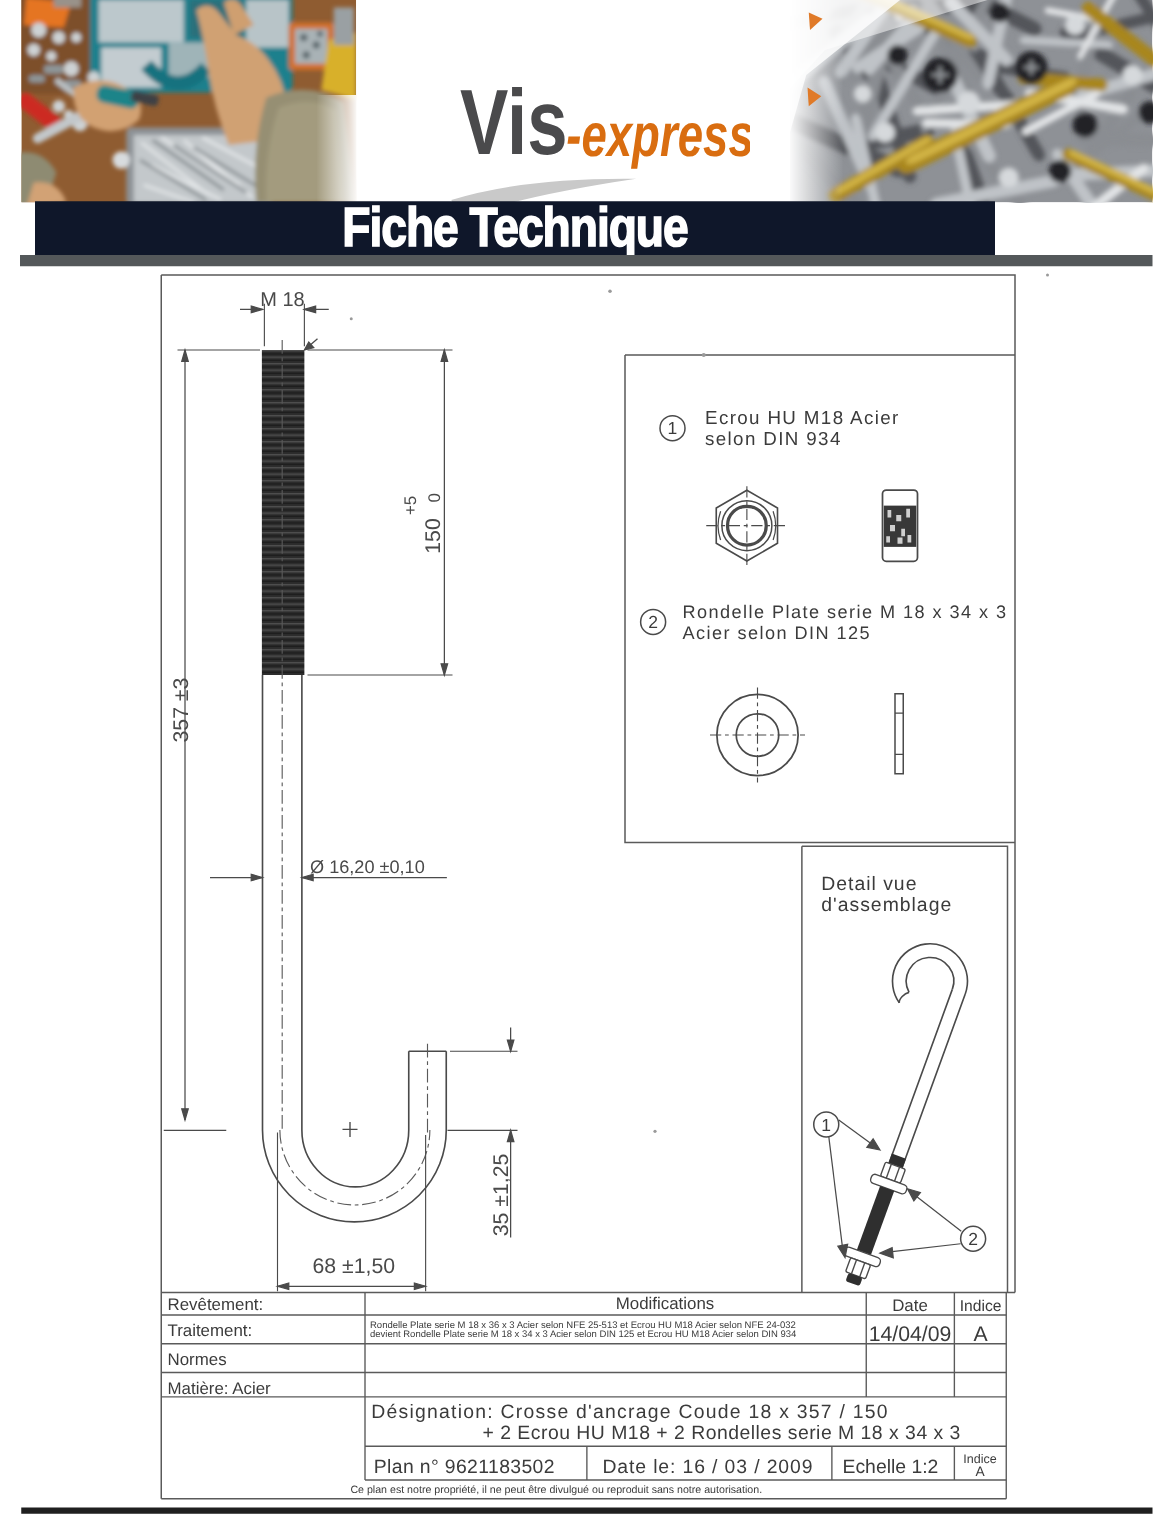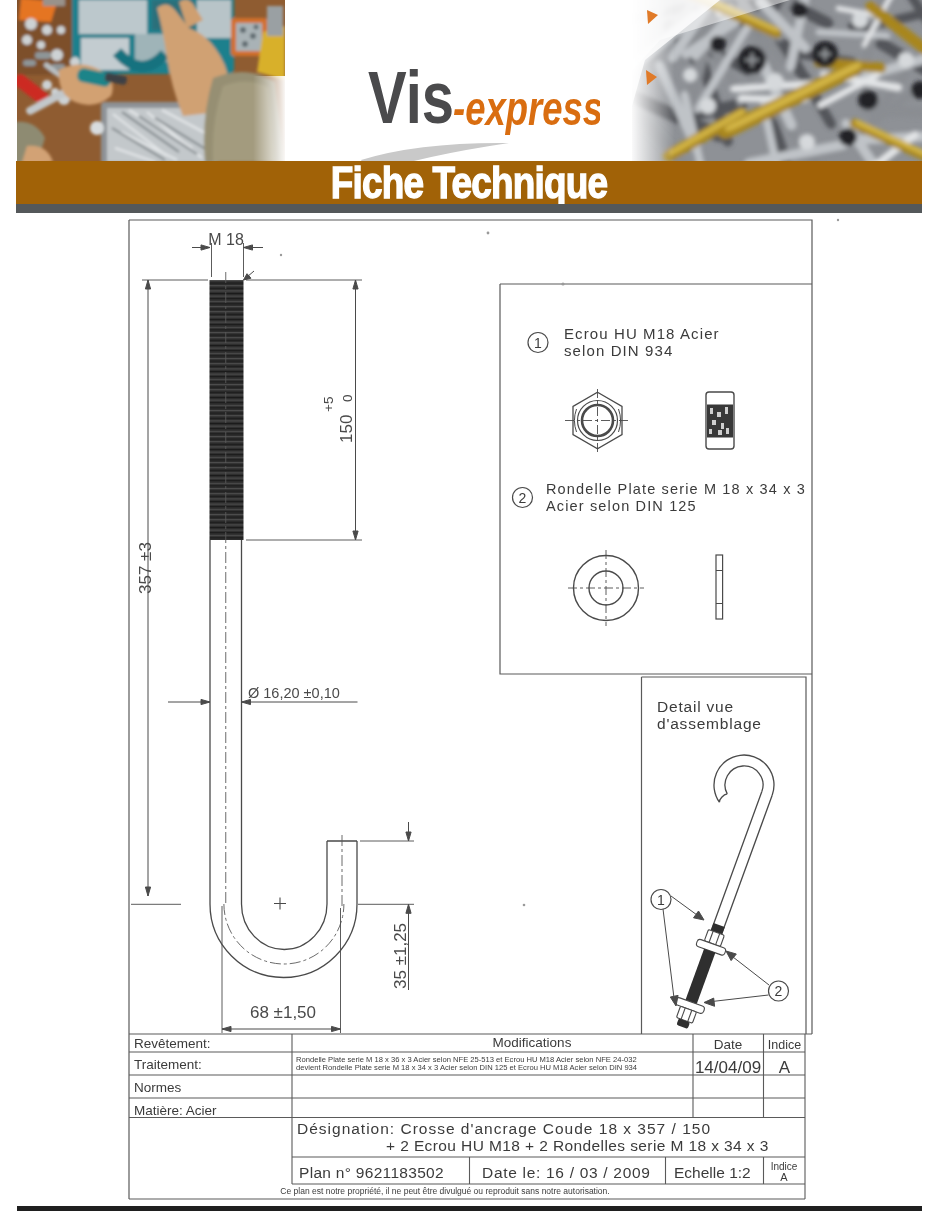--- a/index.html
+++ b/index.html
@@ -242,21 +242,21 @@
   <rect x="30" y="0" width="45" height="162" fill="url(#fadeL)"></rect>
   <rect x="0" y="0" width="32" height="162" fill="#ffffff"></rect>
   <path d="M 28 0 L 120 0 L 45 60 L 28 120 Z" fill="#ffffff" opacity="0.8"></path>
   <path d="M 28 0 L 190 0 L 60 40 L 28 75 Z" fill="#ffffff" opacity="0.5"></path>
 
   <path d="M 47 10 L 58 15 L 48 24 Z" fill="#e07a28"></path>
   <path d="M 46 70 L 57 77 L 47 85 Z" fill="#e07a28"></path>
 </svg>
 </div>
 
-<div class="abs" style="left:16px;top:161px;width:906px;height:43px;background:#a16207;">
+<div class="abs" style="left:28px;top:161px;width:768px;height:43px;background:#0f172a;">
   <div style="text-align:center;font-weight:bold;color:#ffffff;font-size:44px;line-height:43px;transform:scaleX(0.84);letter-spacing:-1px;-webkit-text-stroke:1.3px #ffffff;">Fiche Technique</div>
 </div>
 
 <div class="abs" style="left:16px;top:204px;width:906px;height:9px;background:#54585a;"></div>
 
 <svg class="abs" style="left:0;top:0;" width="940" height="1214" viewBox="0 0 940 1214" font-family="Liberation Sans, sans-serif">
   <g fill="none" stroke="#5a5a5a" stroke-width="1.2">
 
     <path d="M 129 220 L 812 220 L 812 1034 M 129 220 L 129 1199"></path>
 

